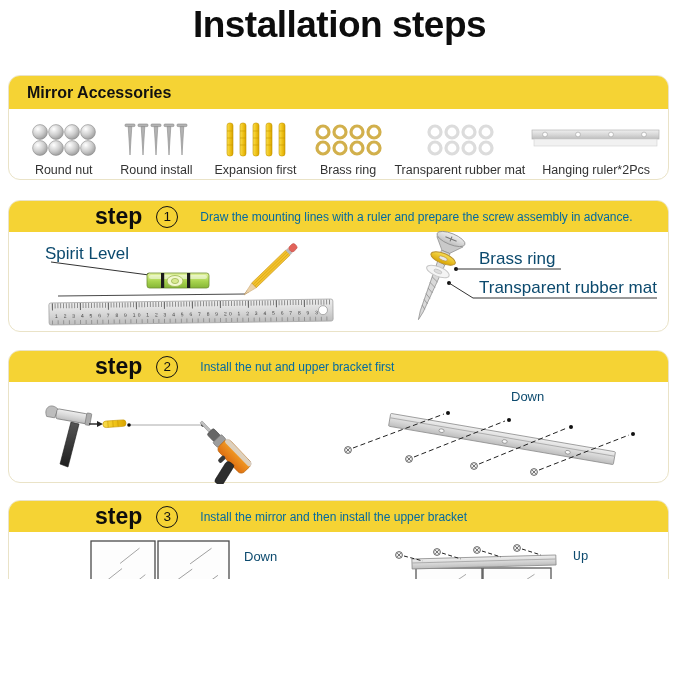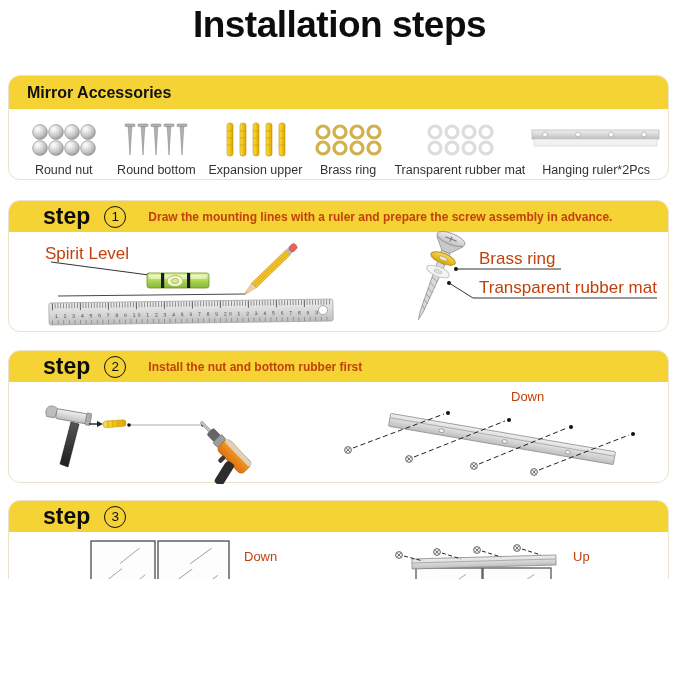--- a/index.html
+++ b/index.html
@@ -5,33 +5,33 @@
   html,body{margin:0;padding:0;background:#fff;}
   #stage{position:relative;width:679px;height:579px;background:#fff;overflow:hidden;
          font-family:"Liberation Sans","DejaVu Sans",sans-serif;}
   .page-title{position:absolute;top:0;left:0;width:100%;height:50px;line-height:50px;
       text-align:center;font-size:37px;font-weight:bold;letter-spacing:-0.5px;color:#0d0d0d;}
   .panel{position:absolute;left:8px;width:661px;background:#fff;
       border:1px solid #EAE3C7;border-radius:12px;box-sizing:border-box;margin-top:22px;}
   .panel-head{position:absolute;top:0;left:0;right:0;background:#F5D334;
       border-radius:11px 11px 0 0;display:flex;align-items:center;}
   .acc-head{height:33px;padding-left:18px;font-size:16px;font-weight:bold;color:#111;}
-  .step-head{height:31px;padding-left:34px;}
+  .step-head{height:31px;padding-left:86px;}
   .step-word{font-size:23px;font-weight:bold;color:#0d0d0d;line-height:31px;}
   .step-num{width:20px;height:20px;border:1.6px solid #111;border-radius:50%;
       margin-left:14px;display:flex;align-items:center;justify-content:center;
       font-size:13.5px;color:#111;background:transparent;}
-  .step-desc{margin-left:22px;font-size:12px;font-weight:700;color:#c2410c;}
+  .step-desc{margin-left:22px;font-size:12px;font-weight:400;color:#0369a1;}
   .acc-body{position:absolute;top:33px;left:0;right:0;bottom:0;display:flex;
       align-items:center;padding:6px 10px 0 10px;}
   .acc-item{display:flex;flex-direction:column;align-items:center;justify-content:flex-start;}
   .acc-icon{height:44px;display:flex;align-items:center;justify-content:center;}
   .acc-label{font-size:12.5px;color:#333;white-space:nowrap;margin-top:1px;}
   .ill{position:absolute;left:0;top:0;}
-  .lbl{position:absolute;color:#c2410c;white-space:nowrap;}
+  .lbl{position:absolute;color:#0c4a6e;white-space:nowrap;}
   .lbl-lg{font-size:17px;}
   .lbl-md{font-size:13px;}
 </style>
 </head>
 <body>
 
 <div id="stage">
 
   <svg width="0" height="0" style="position:absolute">
     <defs>
@@ -128,39 +128,39 @@
                   <rect x="-5" y="3" width="10" height="2.6" rx="1"></rect>
                   <polygon points="-1.8,5.6 1.8,5.6 0,34"></polygon>
                 </g>
               <g transform="translate(61,0)">
                   <rect x="-5" y="3" width="10" height="2.6" rx="1"></rect>
                   <polygon points="-1.8,5.6 1.8,5.6 0,34"></polygon>
                 </g>
             </g>
           </svg>
         </div>
-        <div class="acc-label">Round bottom</div>
+        <div class="acc-label">Round install</div>
       </div>
 
       <div class="acc-item" style="flex:0 0 16%;">
         <div class="acc-icon">
           <svg width="70" height="38" viewBox="0 0 70 38">
             <g fill="url(#gGold)" stroke="#C49600" stroke-width="0.6">
               <rect x="7" y="2" width="6" height="33" rx="2.6"></rect>
                 <rect x="20" y="2" width="6" height="33" rx="2.6"></rect>
               <rect x="33" y="2" width="6" height="33" rx="2.6"></rect>
                 <rect x="46" y="2" width="6" height="33" rx="2.6"></rect>
               <rect x="59" y="2" width="6" height="33" rx="2.6"></rect>
             </g>
             <g stroke="#C49600" stroke-width="0.7" opacity="0.8">
               <path d="M7,10h6 M7,17h6 M7,24h6 M20,10h6 M20,17h6 M20,24h6 M33,10h6 M33,17h6 M33,24h6 M46,10h6 M46,17h6 M46,24h6 M59,10h6 M59,17h6 M59,24h6"></path>
             </g>
           </svg>
         </div>
-        <div class="acc-label">Expansion upper</div>
+        <div class="acc-label">Expansion first</div>
       </div>
 
       <div class="acc-item" style="flex:0 0 13%;">
         <div class="acc-icon">
           <svg width="72" height="34" viewBox="0 0 72 34">
             <g fill="none" stroke="#D2B04C" stroke-width="3.2">
               <circle cx="11" cy="9" r="6"></circle>
                 <circle cx="28" cy="9" r="6"></circle>
                 <circle cx="45" cy="9" r="6"></circle>
                 <circle cx="62" cy="9" r="6"></circle>
@@ -285,21 +285,21 @@
 
     <div class="lbl lbl-lg" style="left:36px;top:43px;">Spirit Level</div>
     <div class="lbl lbl-lg" style="left:470px;top:48px;">Brass ring</div>
     <div class="lbl lbl-lg" style="left:470px;top:77px;">Transparent rubber mat</div>
   </div>
 
   <div class="panel" style="top:328px;height:133px;">
     <div class="panel-head step-head">
       <span class="step-word">step</span>
       <span class="step-num">2</span>
-      <span class="step-desc">Install the nut and bottom rubber first</span>
+      <span class="step-desc">Install the nut and upper bracket first</span>
     </div>
 
     <svg class="ill" width="661" height="133" viewBox="0 0 661 133">
 
       <g>
         <polygon points="62,71 70,73 59,116 51,113" fill="url(#gDark)" stroke="#1a1a1a" stroke-width="0.6"></polygon>
         <g transform="translate(64,66) rotate(10)">
           <path d="M-16,-5 C-24,-11 -31,-4 -26,4 L-18,4 Z" fill="#bdbdbd" stroke="#7d7d7d" stroke-width="0.7"></path>
           <rect x="-17" y="-5.5" width="31" height="10" rx="2" fill="url(#gSteel)" stroke="#7d7d7d" stroke-width="0.8"></rect>
           <rect x="13" y="-6.5" width="5" height="12" rx="1" fill="#adadad" stroke="#7d7d7d" stroke-width="0.7"></rect>
@@ -352,20 +352,21 @@
         <circle cx="624" cy="83" r="2" fill="#111"></circle>
     </svg>
 
     <div class="lbl lbl-md" style="left:502px;top:38px;">Down</div>
   </div>
 
   <div class="panel" style="top:478px;height:188px;">
     <div class="panel-head step-head">
       <span class="step-word">step</span>
       <span class="step-num">3</span>
+      <span class="step-desc">Install the mirror and then install the upper bracket</span>
     </div>
 
     <svg class="ill" width="661" height="188" viewBox="0 0 661 188">
 
       <g>
         <rect x="82" y="40" width="64" height="107" fill="#fdfdfd" stroke="#4a4a4a" stroke-width="1.3"></rect>
         <use href="#shine" transform="translate(82,40) scale(0.97,1.02)"></use>
         <rect x="149" y="40" width="71" height="109" fill="#fdfdfd" stroke="#4a4a4a" stroke-width="1.3"></rect>
         <use href="#shine" transform="translate(149,40) scale(1.07,1.04)"></use>
       </g>
@@ -420,16 +421,16 @@
         <use href="#scrw" transform="translate(428,51)"></use>
       <use href="#scrw" transform="translate(468,49)"></use>
         <use href="#scrw" transform="translate(508,47)"></use>
       <use href="#scrw" transform="translate(392,177)"></use>
         <use href="#scrw" transform="translate(430,178)"></use>
       <use href="#scrw" transform="translate(470,179)"></use>
         <use href="#scrw" transform="translate(510,180)"></use>
     </svg>
 
     <div class="lbl lbl-md" style="left:235px;top:48px;">Down</div>
-    <div class="lbl lbl-md" style="left:564px;top:48px;">Up</div>
+    <div class="lbl lbl-md" style="left:564px;top:48px;font-family:Liberation Mono, monospace;">Up</div>
   </div>
 
 </div>
 
 </body></html>

